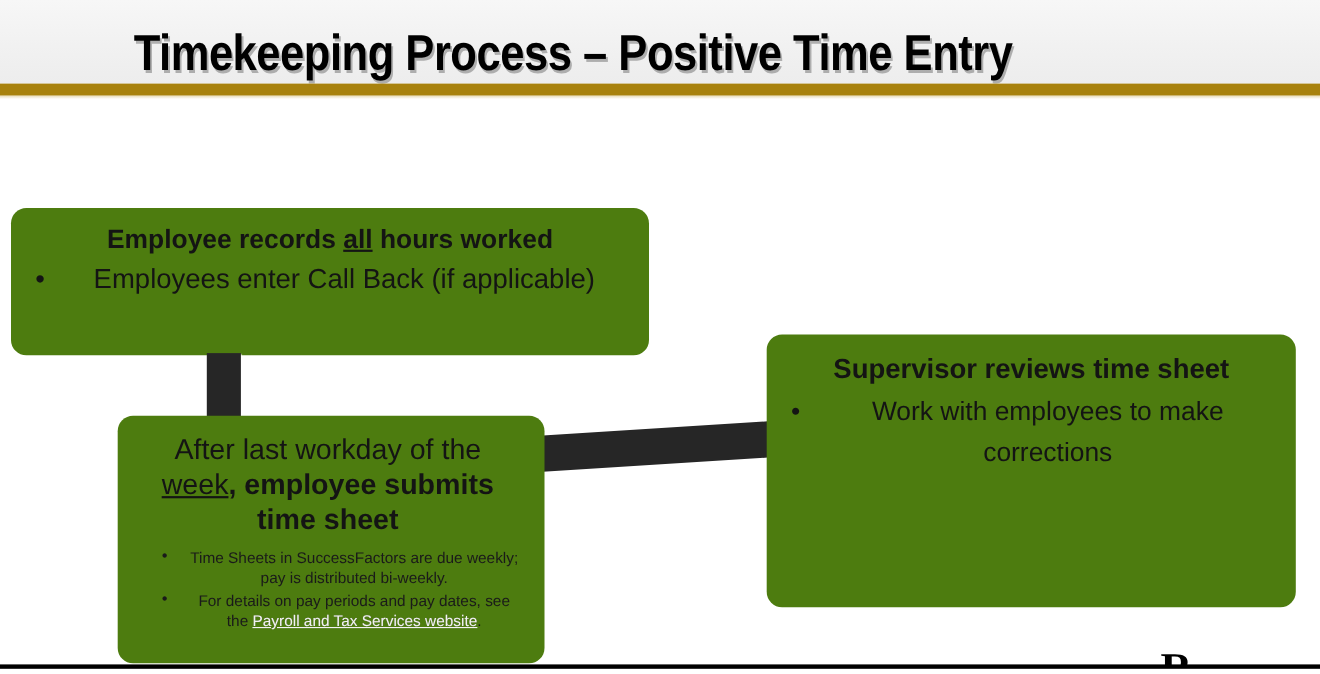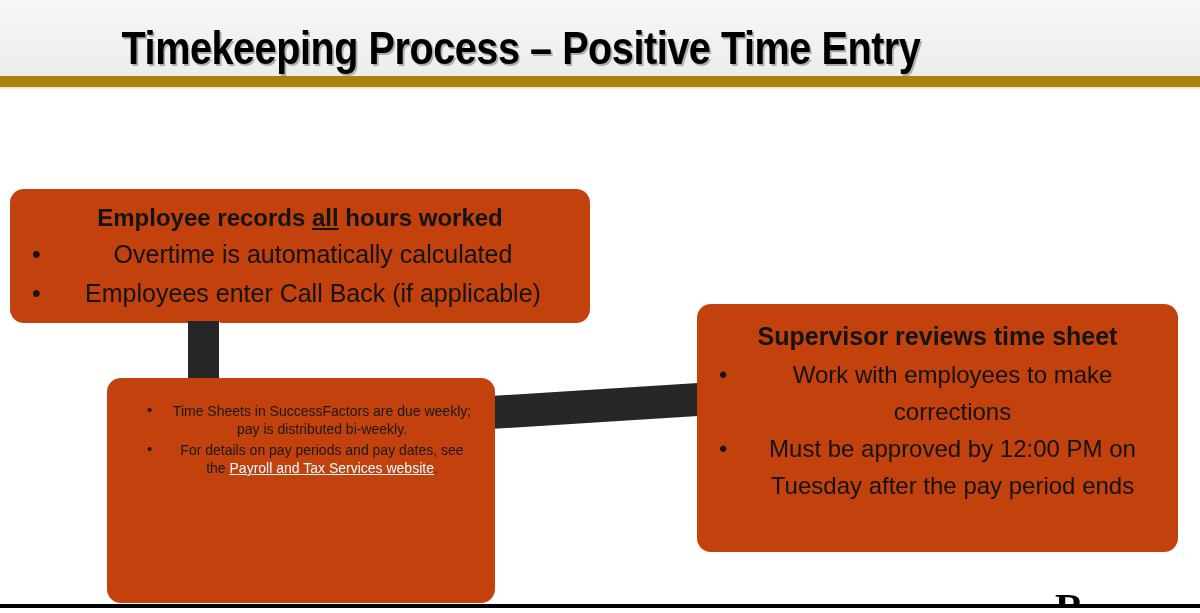--- a/index.html
+++ b/index.html
@@ -58,21 +58,21 @@
     left: 0;
     top: 87px;
     width: 1200px;
     height: 3px;
     background: linear-gradient(180deg, #e8dcb8 0%, #ffffff 100%);
   }
 
   
   .flowbox {
     position: absolute;
-    background: #c2410c;
+    background: #4d7c0f;
     border-radius: 14px;
     box-sizing: border-box;
     color: #141414;
   }
   .box-heading {
     font-weight: bold;
     color: #141414;
   }
   .bullets {
     list-style: none;
@@ -231,43 +231,44 @@
   <div id="title-text">Timekeeping Process – Positive Time Entry</div>
 
   <div id="gold-rule"></div>
   <div id="gold-rule-shadow"></div>
 
   <div class="flowbox" id="box-employee-records">
     <div class="box-heading">
       <span>Employee records </span><span class="u">all</span><span> hours worked</span>
     </div>
     <ul class="bullets">
-      <li>Overtime is automatically calculated</li>
       <li>Employees enter Call Back (if applicable)</li>
     </ul>
   </div>
 
   <div id="connector-vertical"></div>
   <div id="connector-horizontal"></div>
 
   <div class="flowbox" id="box-employee-submits">
+    <div class="lead">
+      <span>After last workday of the </span><span class="u">week</span><span class="b">, employee submits time sheet</span>
+    </div>
     <ul class="subbullets">
       <li>
         <span>Time Sheets in SuccessFactors are due weekly; pay is distributed bi-weekly.</span>
       </li>
       <li>
         <span>For details on pay periods and pay dates, see the </span><a class="hyperlink" href="#">Payroll and Tax Services website</a><span>.</span>
       </li>
     </ul>
   </div>
 
   <div class="flowbox" id="box-supervisor-reviews">
     <div class="box-heading">Supervisor reviews time sheet</div>
     <ul class="bullets">
       <li>Work with employees to make corrections</li>
-      <li>Must be approved by 12:00 PM on Tuesday after the pay period ends</li>
     </ul>
   </div>
 
   <div id="footer-logo-glyph">R</div>
   <div id="footer-rule"></div>
 
 </div>
 
 </body></html>

